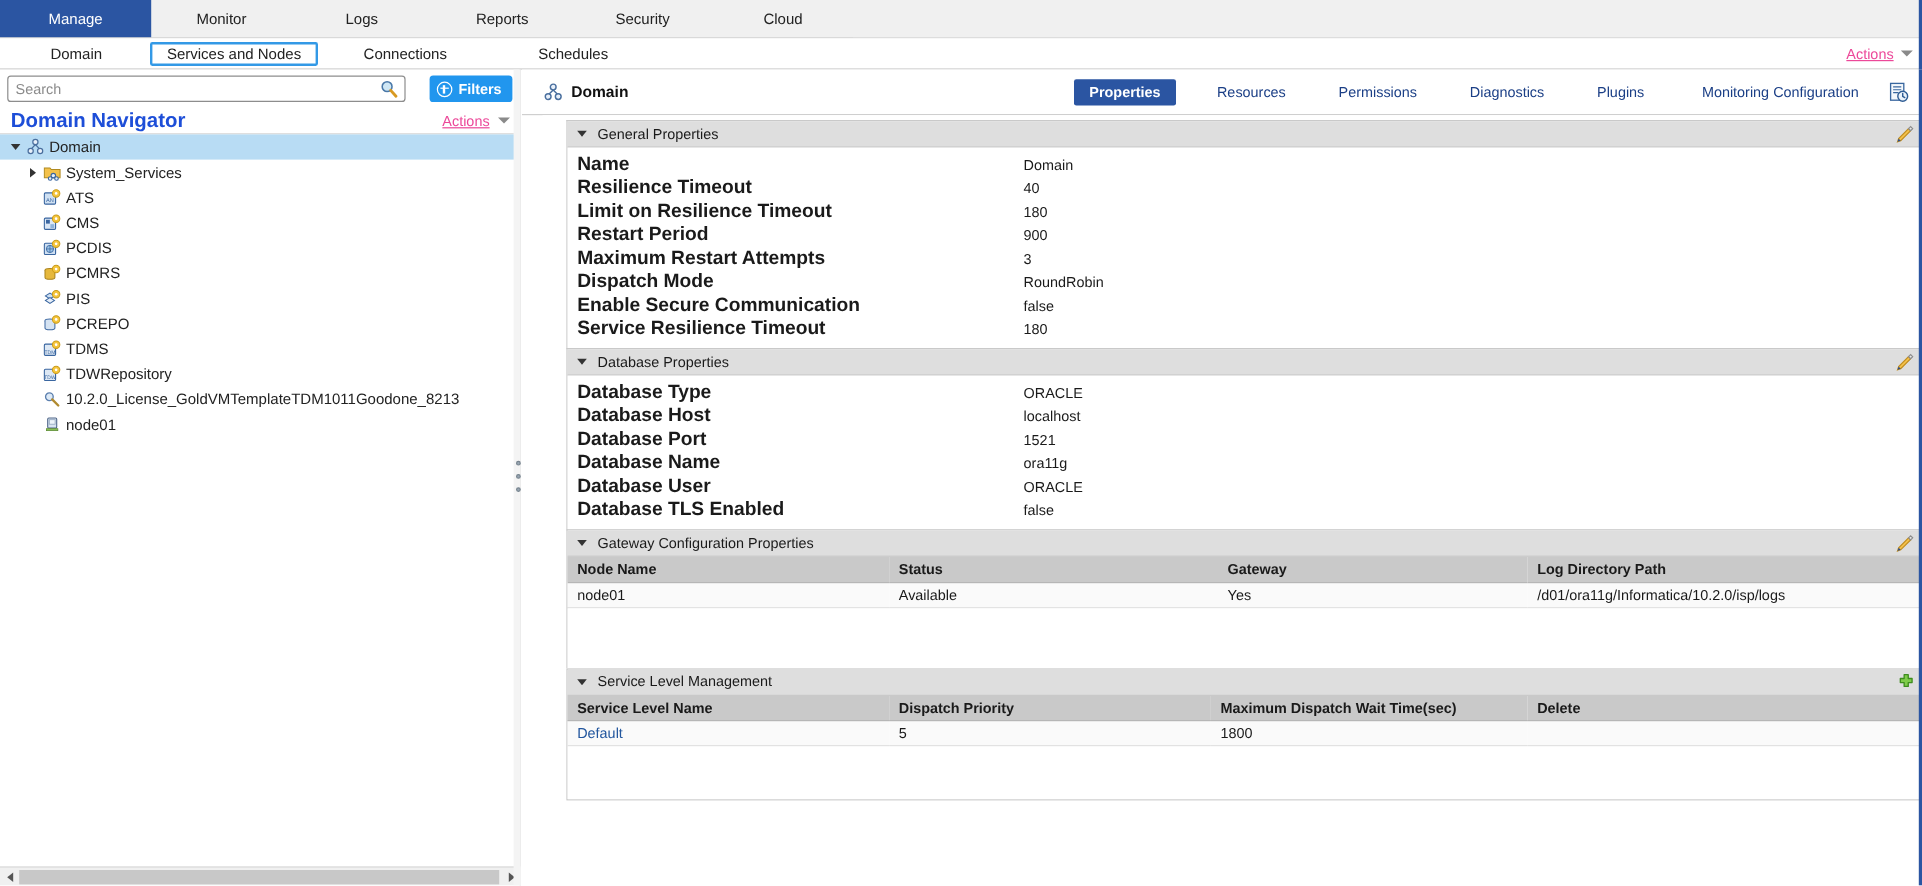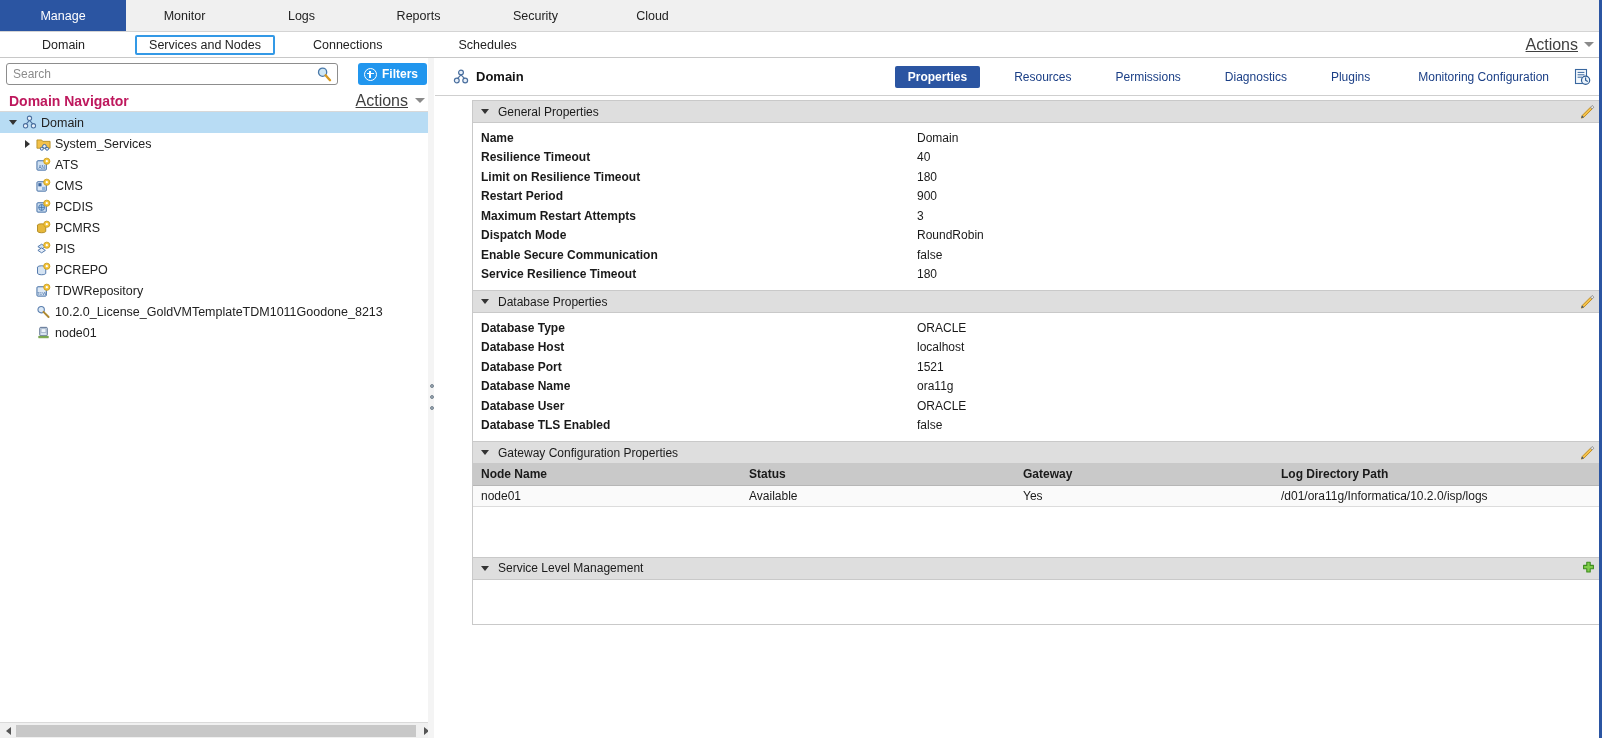--- a/index.html
+++ b/index.html
@@ -44,21 +44,21 @@
     justify-content: center; height: 20px; padding: 0 12px; cursor: default;
     user-select: none;
   }
   .subnav-item.selected {
     border: 2px solid #3399e6; border-radius: 2px; font-weight: normal;
   }
   .subnav-actions {
     margin-left: auto; margin-right: 8px; display: flex; align-items: center; gap: 6px;
   }
   .actions-link {
-    font-size: 16px; color: #404040; text-decoration: underline; cursor: pointer;
+    font-size: 12px; color: #ec4899; text-decoration: underline; cursor: pointer;
   }
   .caret-down {
     width: 0; height: 0; border-left: 5px solid transparent;
     border-right: 5px solid transparent; border-top: 5px solid #8a8a8a;
   }
 
   
   .leftpanel {
     position: absolute; top: 58px; left: 0; width: 434px; height: 680px;
     background: #ffffff; border-right: 1px solid #c0c0c0;
@@ -92,21 +92,21 @@
   .plus-circle::before, .plus-circle::after {
     content: ""; position: absolute; background: #ffffff;
   }
   .plus-circle::before { left: 2px; right: 2px; top: 4.2px; height: 1.6px; }
   .plus-circle::after { top: 2px; bottom: 2px; left: 4.2px; width: 1.6px; }
 
   .navigator-hdr {
     display: flex; align-items: center; height: 22px;
     padding: 0 8px 0 9px; border-bottom: 1px solid #d8d8d8;
   }
-  .navigator-title { font-weight: bold; font-size: 14px; color: #be185d; }
+  .navigator-title { font-weight: bold; font-size: 17px; color: #1d4ed8; }
   .navigator-actions { margin-left: auto; display: flex; align-items: center; gap: 7px; }
 
   .tree { padding: 0; margin: 0; list-style: none; }
   .tree-node {
     display: flex; align-items: center; height: 21px; padding-left: 6px;
     font-size: 12.5px; color: #222; cursor: default; white-space: nowrap;
   }
   .tree-node.selected { background: #b8dcf4; }
   .tw {
     width: 14px; flex: 0 0 14px; display: flex; align-items: center;
@@ -206,21 +206,21 @@
   }
   .section-hdr .tri-down {
     width: 0; height: 0; border-left: 4.5px solid transparent;
     border-right: 4.5px solid transparent; border-top: 5px solid #333;
     margin-right: 9px;
   }
   .section-title { font-size: 12px; color: #1a1a1a; }
   .section-tools { margin-left: auto; display: flex; align-items: center; gap: 8px; }
 
   .proprow { display: flex; align-items: center; height: 19.5px; padding-left: 8px; }
-  .prop-label { width: 436px; font-weight: bold; font-size: 12px; color: #1a1a1a; }
+  .prop-label { width: 372px; font-weight: bold; font-size: 16px; color: #1a1a1a; }
   .prop-value { font-size: 12px; color: #1a1a1a; }
   .section-body { padding: 5px 0 6px 0; background: #fff; }
 
   table.grid { width: 100%; border-collapse: collapse; }
   table.grid th {
     background: #c9c9c9; text-align: left; font-weight: bold; font-size: 12px;
     color: #1a1a1a; height: 21px; padding: 0 0 0 8px; border-bottom: 1px solid #b6b6b6;
   }
   table.grid td {
     font-size: 12px; color: #1a1a1a; height: 21px; padding: 0 0 0 8px;
@@ -287,21 +287,21 @@
     <div class="topnav-item" style="width:117px">
         <span>Cloud</span>
       </div>
     <div class="topnav-spacer"></div>
   </div>
 
   <div class="subnav">
     <div class="subnav-item" style="margin-left:30px">
         <span>Domain</span>
       </div>
-    <div class="subnav-item selected" style="margin-left:38px">
+    <div class="subnav-item selected" style="margin-left:28px">
         <span>Services and Nodes</span>
       </div>
     <div class="subnav-item" style="margin-left:26px">
         <span>Connections</span>
       </div>
     <div class="subnav-item" style="margin-left:52px">
         <span>Schedules</span>
       </div>
     <div class="subnav-actions">
       <span class="actions-link">Actions</span>
@@ -435,20 +435,31 @@
           <svg width="15" height="15" viewBox="0 0 16 16">
             <ellipse cx="6" cy="5.6" rx="4.4" ry="1.6" fill="#d5e3f2" stroke="#3a66a0" stroke-width="0.9"></ellipse>
             <path d="M1.6 5.6v6.4c0 .9 2 1.6 4.4 1.6s4.4-.7 4.4-1.6V5.6" fill="#d5e3f2" stroke="#3a66a0" stroke-width="0.9"></path>
             <circle cx="11.5" cy="4.5" r="3.3" fill="#f5c53c" stroke="#c99a19" stroke-width="0.9"></circle>
             <circle cx="11.5" cy="4.5" r="1.2" fill="#fff"></circle>
           </svg>
         </span>
         <span class="lbl">PCREPO</span>
       </li>
 
+      <li class="tree-node indent2">
+        <span class="ic">
+          <svg width="15" height="15" viewBox="0 0 16 16">
+            <rect x="1" y="4" width="10" height="10" rx="1" fill="#dde8f4" stroke="#3a66a0" stroke-width="1"></rect>
+            <text x="6" y="12.6" font-size="4.4" text-anchor="middle" fill="#3a66a0" font-family="'Liberation Sans',sans-serif">TDM</text>
+            <circle cx="11.5" cy="4.5" r="3.3" fill="#f5c53c" stroke="#c99a19" stroke-width="0.9"></circle>
+            <circle cx="11.5" cy="4.5" r="1.2" fill="#fff"></circle>
+          </svg>
+        </span>
+        <span class="lbl">TDMS</span>
+      </li>
 
       <li class="tree-node indent2">
         <span class="ic">
           <svg width="15" height="15" viewBox="0 0 16 16">
             <rect x="1" y="4" width="10" height="10" rx="1" fill="#dde8f4" stroke="#3a66a0" stroke-width="1"></rect>
             <text x="6" y="12.6" font-size="4.4" text-anchor="middle" fill="#3a66a0" font-family="'Liberation Sans',sans-serif">TDW</text>
             <circle cx="11.5" cy="4.5" r="3.3" fill="#f5c53c" stroke="#c99a19" stroke-width="0.9"></circle>
             <circle cx="11.5" cy="4.5" r="1.2" fill="#fff"></circle>
           </svg>
         </span>
@@ -665,20 +676,38 @@
             <span class="tri-down"></span>
             <span class="section-title">Service Level Management</span>
             <div class="section-tools">
               <span>
                 <svg width="15" height="15" viewBox="0 0 15 15">
                   <path d="M5.8 1.2h3.4v3.2h3.2v3.4H9.2v3.2H5.8V7.8H2.6V4.4h3.2z" fill="#7fcc4a" stroke="#3e8c1e" stroke-width="1.1" stroke-linejoin="round"></path>
                 </svg>
               </span>
             </div>
           </div>
+          <table class="grid">
+            <thead>
+              <tr>
+                <th style="width:268px">Service Level Name</th>
+                <th style="width:268px">Dispatch Priority</th>
+                <th style="width:264px">Maximum Dispatch Wait Time(sec)</th>
+                <th>Delete</th>
+              </tr>
+            </thead>
+            <tbody>
+              <tr>
+                <td class="linkcell"><a>Default</a></td>
+                <td>5</td>
+                <td>1800</td>
+                <td></td>
+              </tr>
+            </tbody>
+          </table>
           <div class="grid-filler-sm"></div>
         </div>
 
       </div>
 
       <div class="vscroll">
         <div class="vs-arrow-u"></div>
         <div class="vs-thumb"></div>
         <div class="vs-arrow-d"></div>
       </div>

